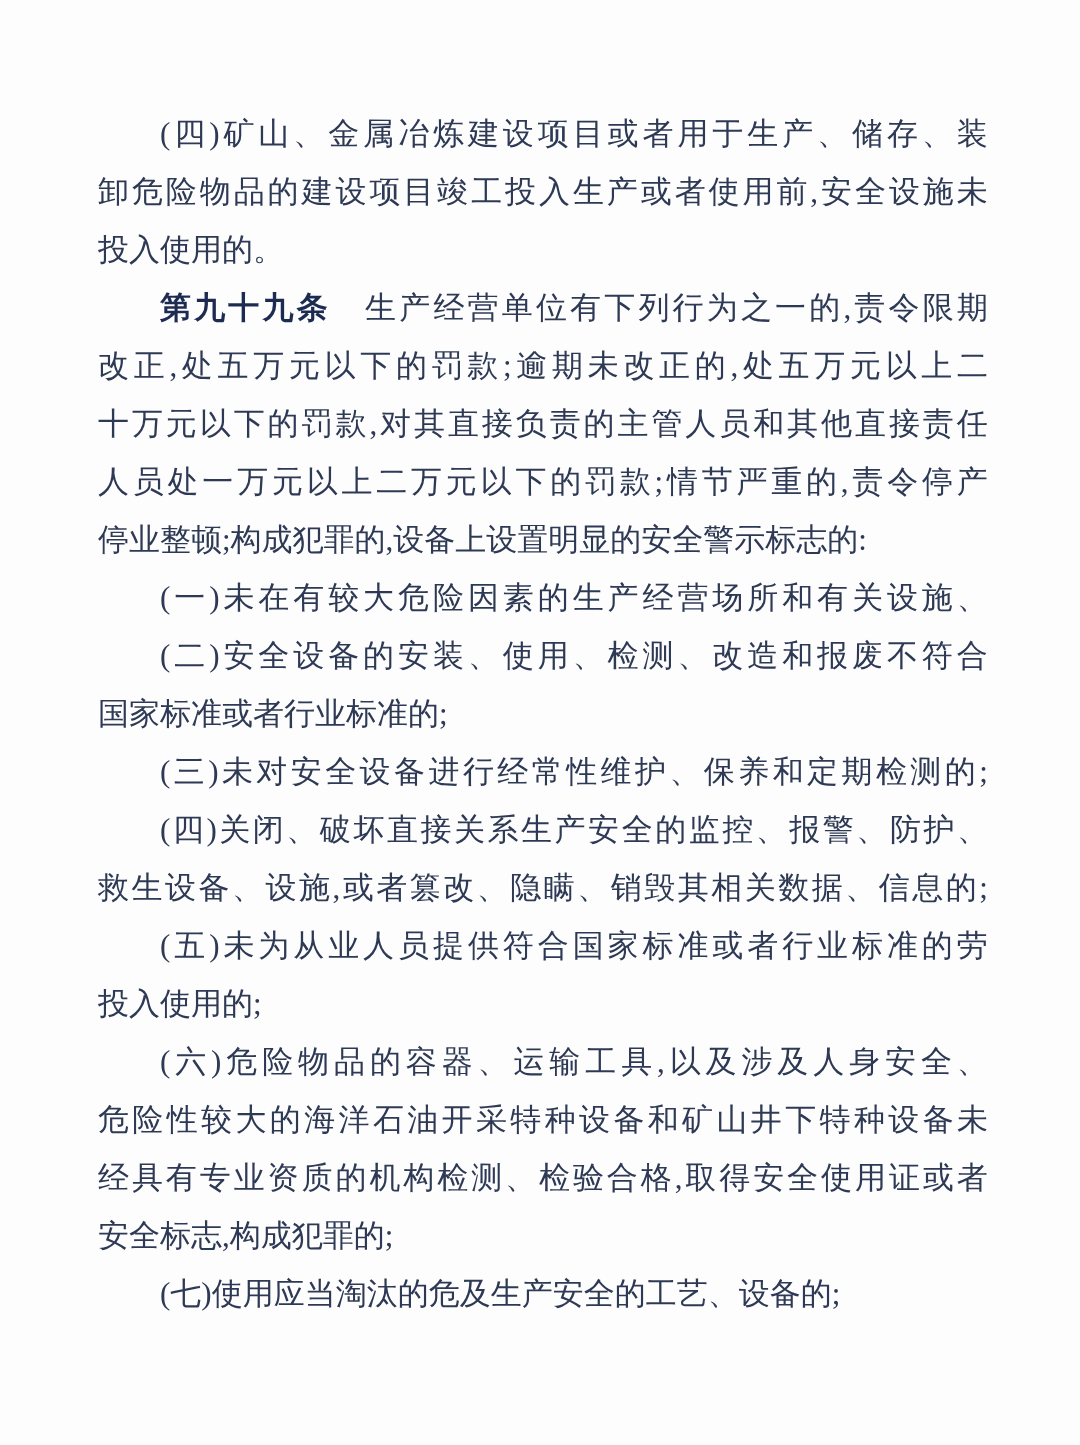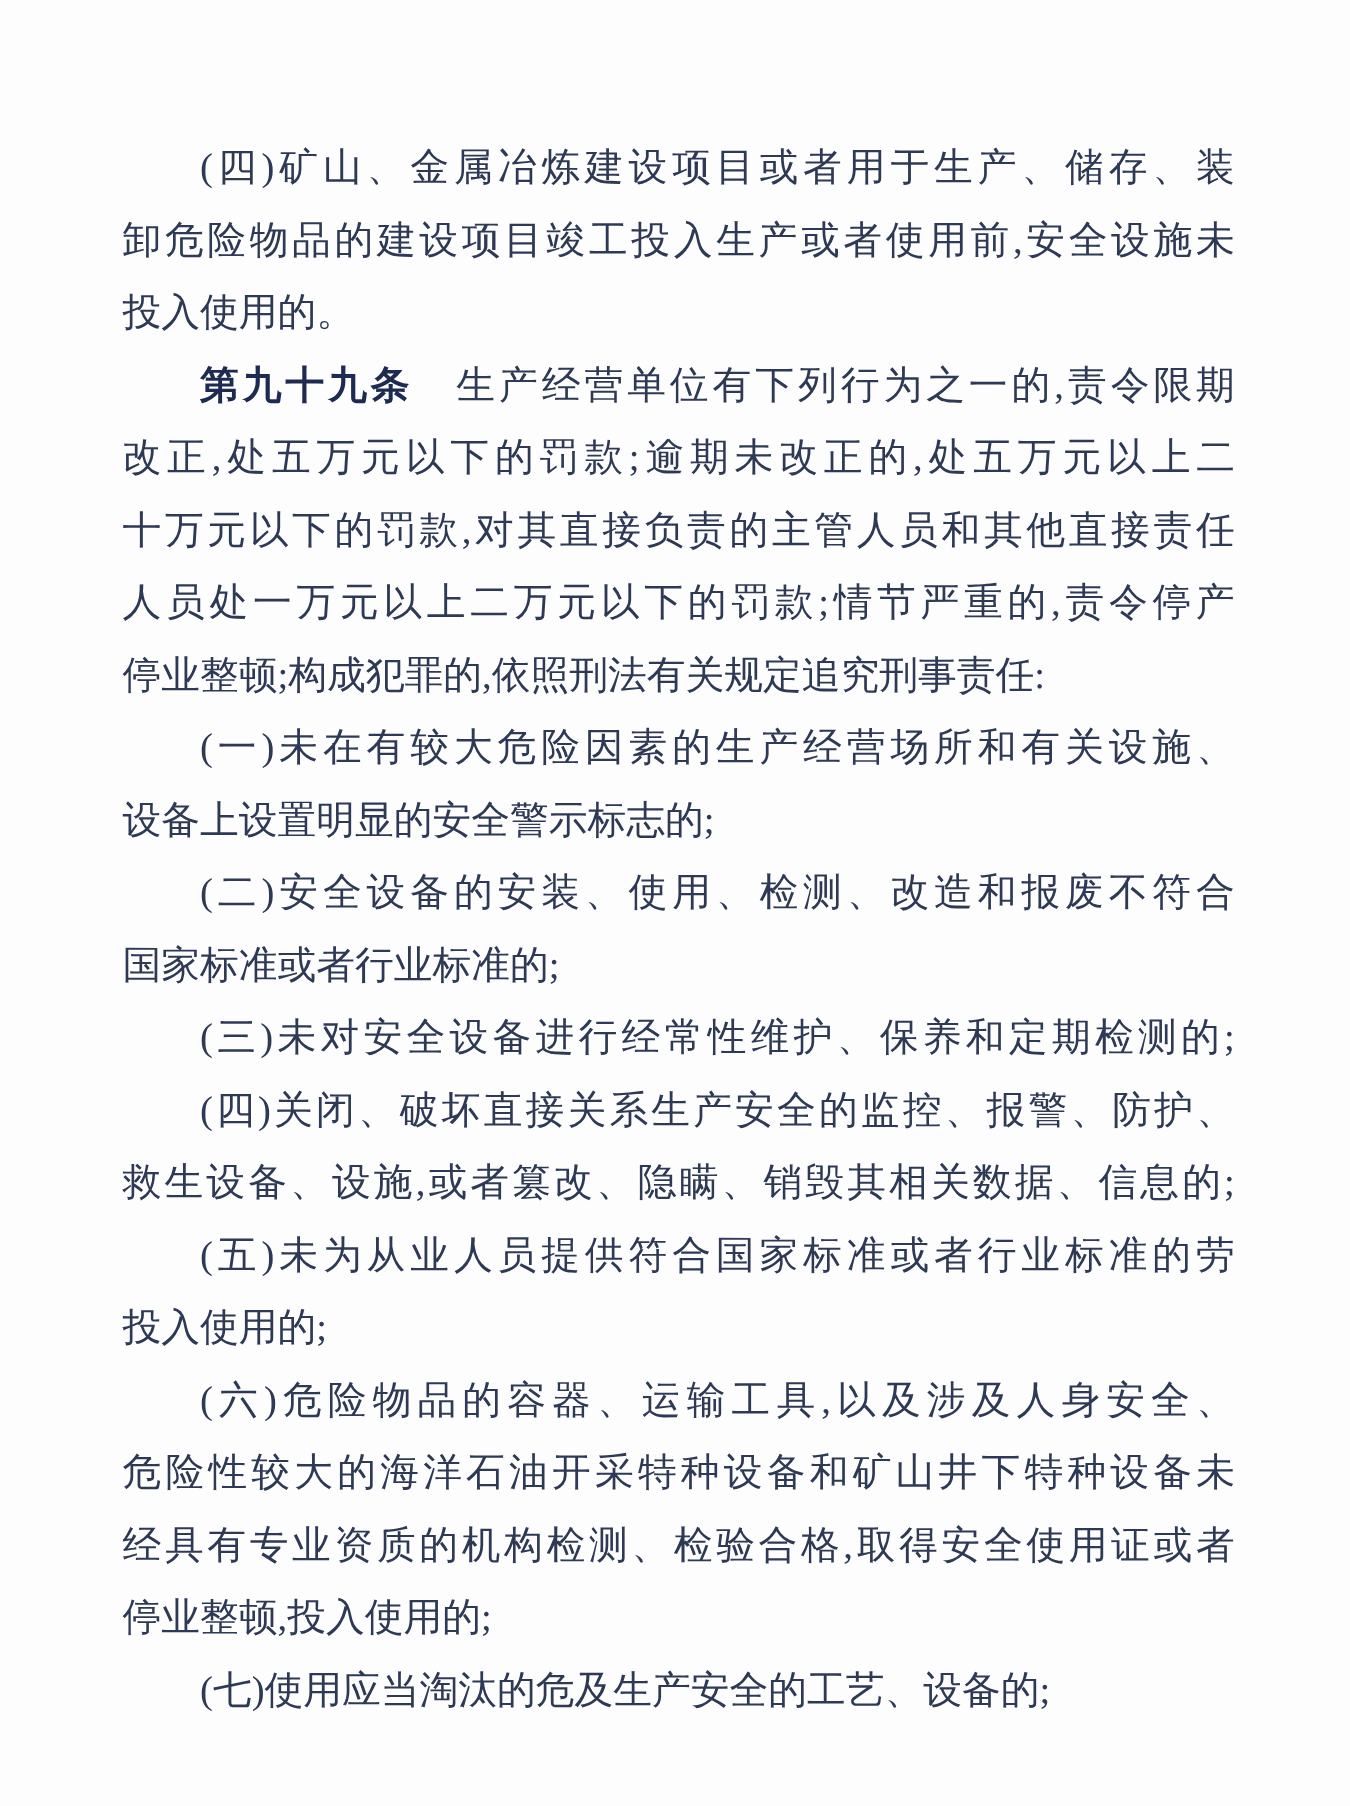--- a/index.html
+++ b/index.html
@@ -209,21 +209,21 @@
         <span>节</span>
         <span>严</span>
         <span>重</span>
         <span>的</span>
         <span>,</span>
         <span>责</span>
         <span>令</span>
         <span>停</span>
         <span>产</span>
       </div>
-      <div class="line">停业整顿;构成犯罪的,依照刑法有关规定追究刑事责任:</div>
+      <div class="line">停业整顿;构成犯罪的,设备上设置明显的安全警示标志的:</div>
       <div class="line fill indent">
         <span>(</span>
         <span>一</span>
         <span>)</span>
         <span>未</span>
         <span>在</span>
         <span>有</span>
         <span>较</span>
         <span>大</span>
         <span>危</span>
@@ -237,21 +237,20 @@
         <span>营</span>
         <span>场</span>
         <span>所</span>
         <span>和</span>
         <span>有</span>
         <span>关</span>
         <span>设</span>
         <span>施</span>
         <span>、</span>
       </div>
-      <div class="line">设备上设置明显的安全警示标志的;</div>
       <div class="line fill indent">
         <span>(</span>
         <span>二</span>
         <span>)</span>
         <span>安</span>
         <span>全</span>
         <span>设</span>
         <span>备</span>
         <span>的</span>
         <span>安</span>
@@ -464,16 +463,16 @@
         <span>取</span>
         <span>得</span>
         <span>安</span>
         <span>全</span>
         <span>使</span>
         <span>用</span>
         <span>证</span>
         <span>或</span>
         <span>者</span>
       </div>
-      <div class="line">停业整顿,投入使用的;</div>
+      <div class="line">安全标志,构成犯罪的;</div>
       <div class="line indent">(七)使用应当淘汰的危及生产安全的工艺、设备的;</div>
     </div>
 </div>
 
 </body></html>

